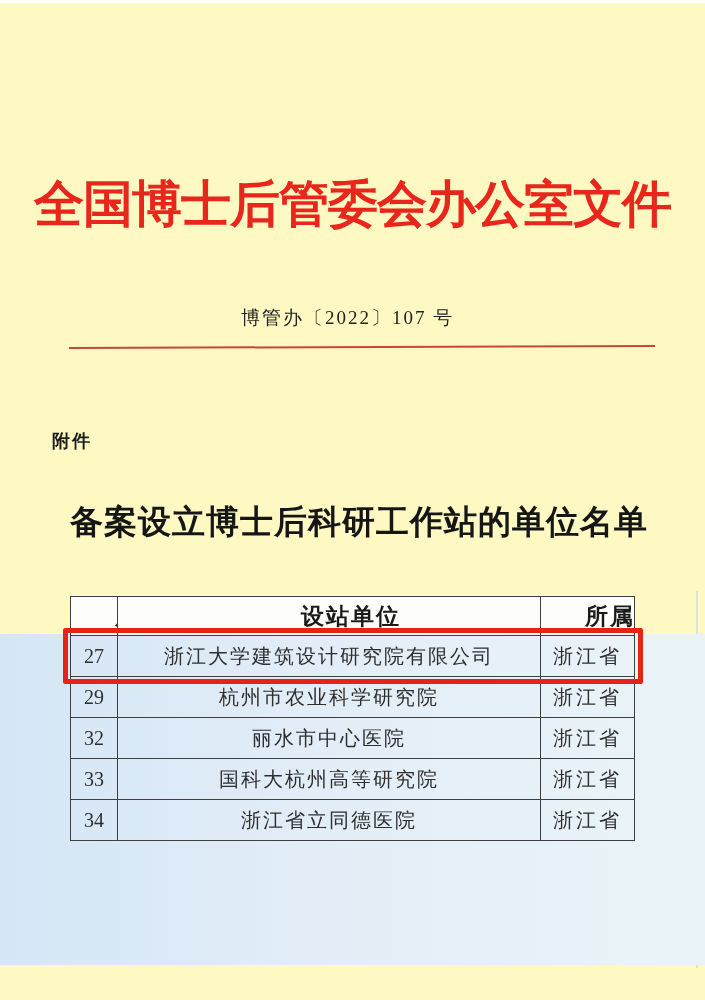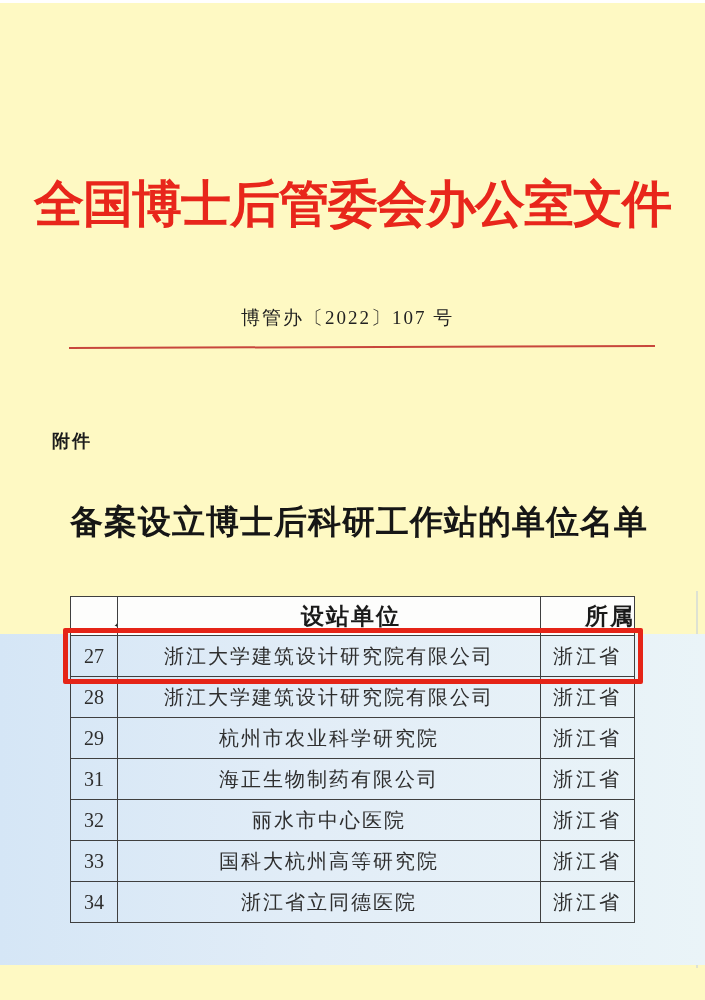--- a/index.html
+++ b/index.html
@@ -119,32 +119,22 @@
           <th>所属地区</th>
         </tr>
     </thead>
     <tbody>
         <tr>
           <td class="no-cell">27</td>
           <td class="unit-cell">浙江大学建筑设计研究院有限公司</td>
           <td class="region-cell">浙江省</td>
         </tr>
         <tr>
-          <td class="no-cell">28</td>
-          <td class="unit-cell">浙江大学建筑设计研究院有限公司</td>
-          <td class="region-cell">浙江省</td>
-        </tr>
-        <tr>
           <td class="no-cell">29</td>
           <td class="unit-cell">杭州市农业科学研究院</td>
-          <td class="region-cell">浙江省</td>
-        </tr>
-        <tr>
-          <td class="no-cell">31</td>
-          <td class="unit-cell">海正生物制药有限公司</td>
           <td class="region-cell">浙江省</td>
         </tr>
         <tr>
           <td class="no-cell">32</td>
           <td class="unit-cell">丽水市中心医院</td>
           <td class="region-cell">浙江省</td>
         </tr>
         <tr>
           <td class="no-cell">33</td>
           <td class="unit-cell">国科大杭州高等研究院</td>

